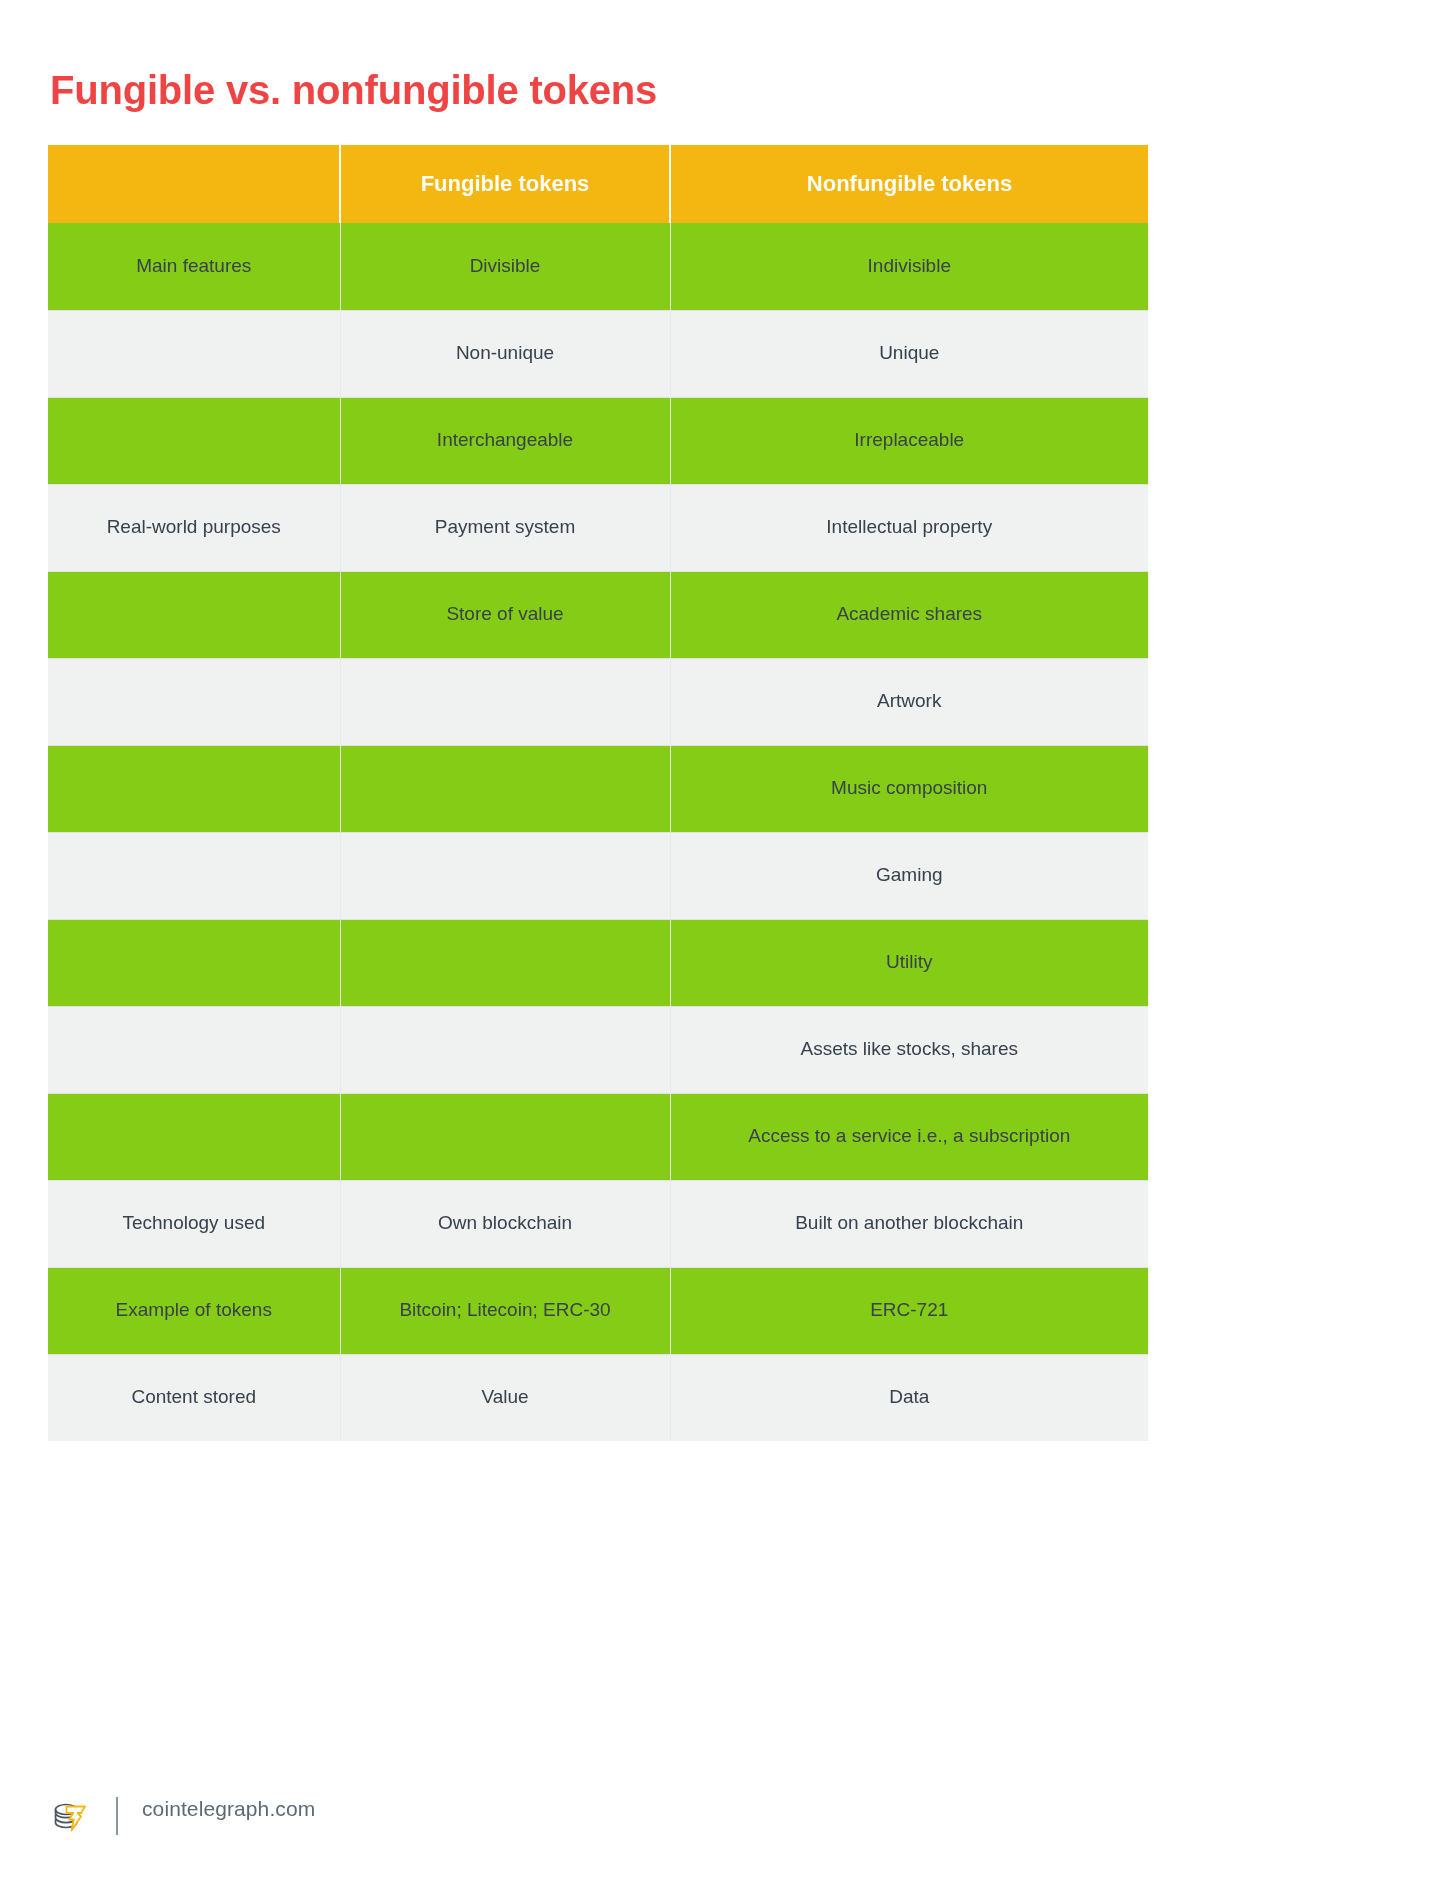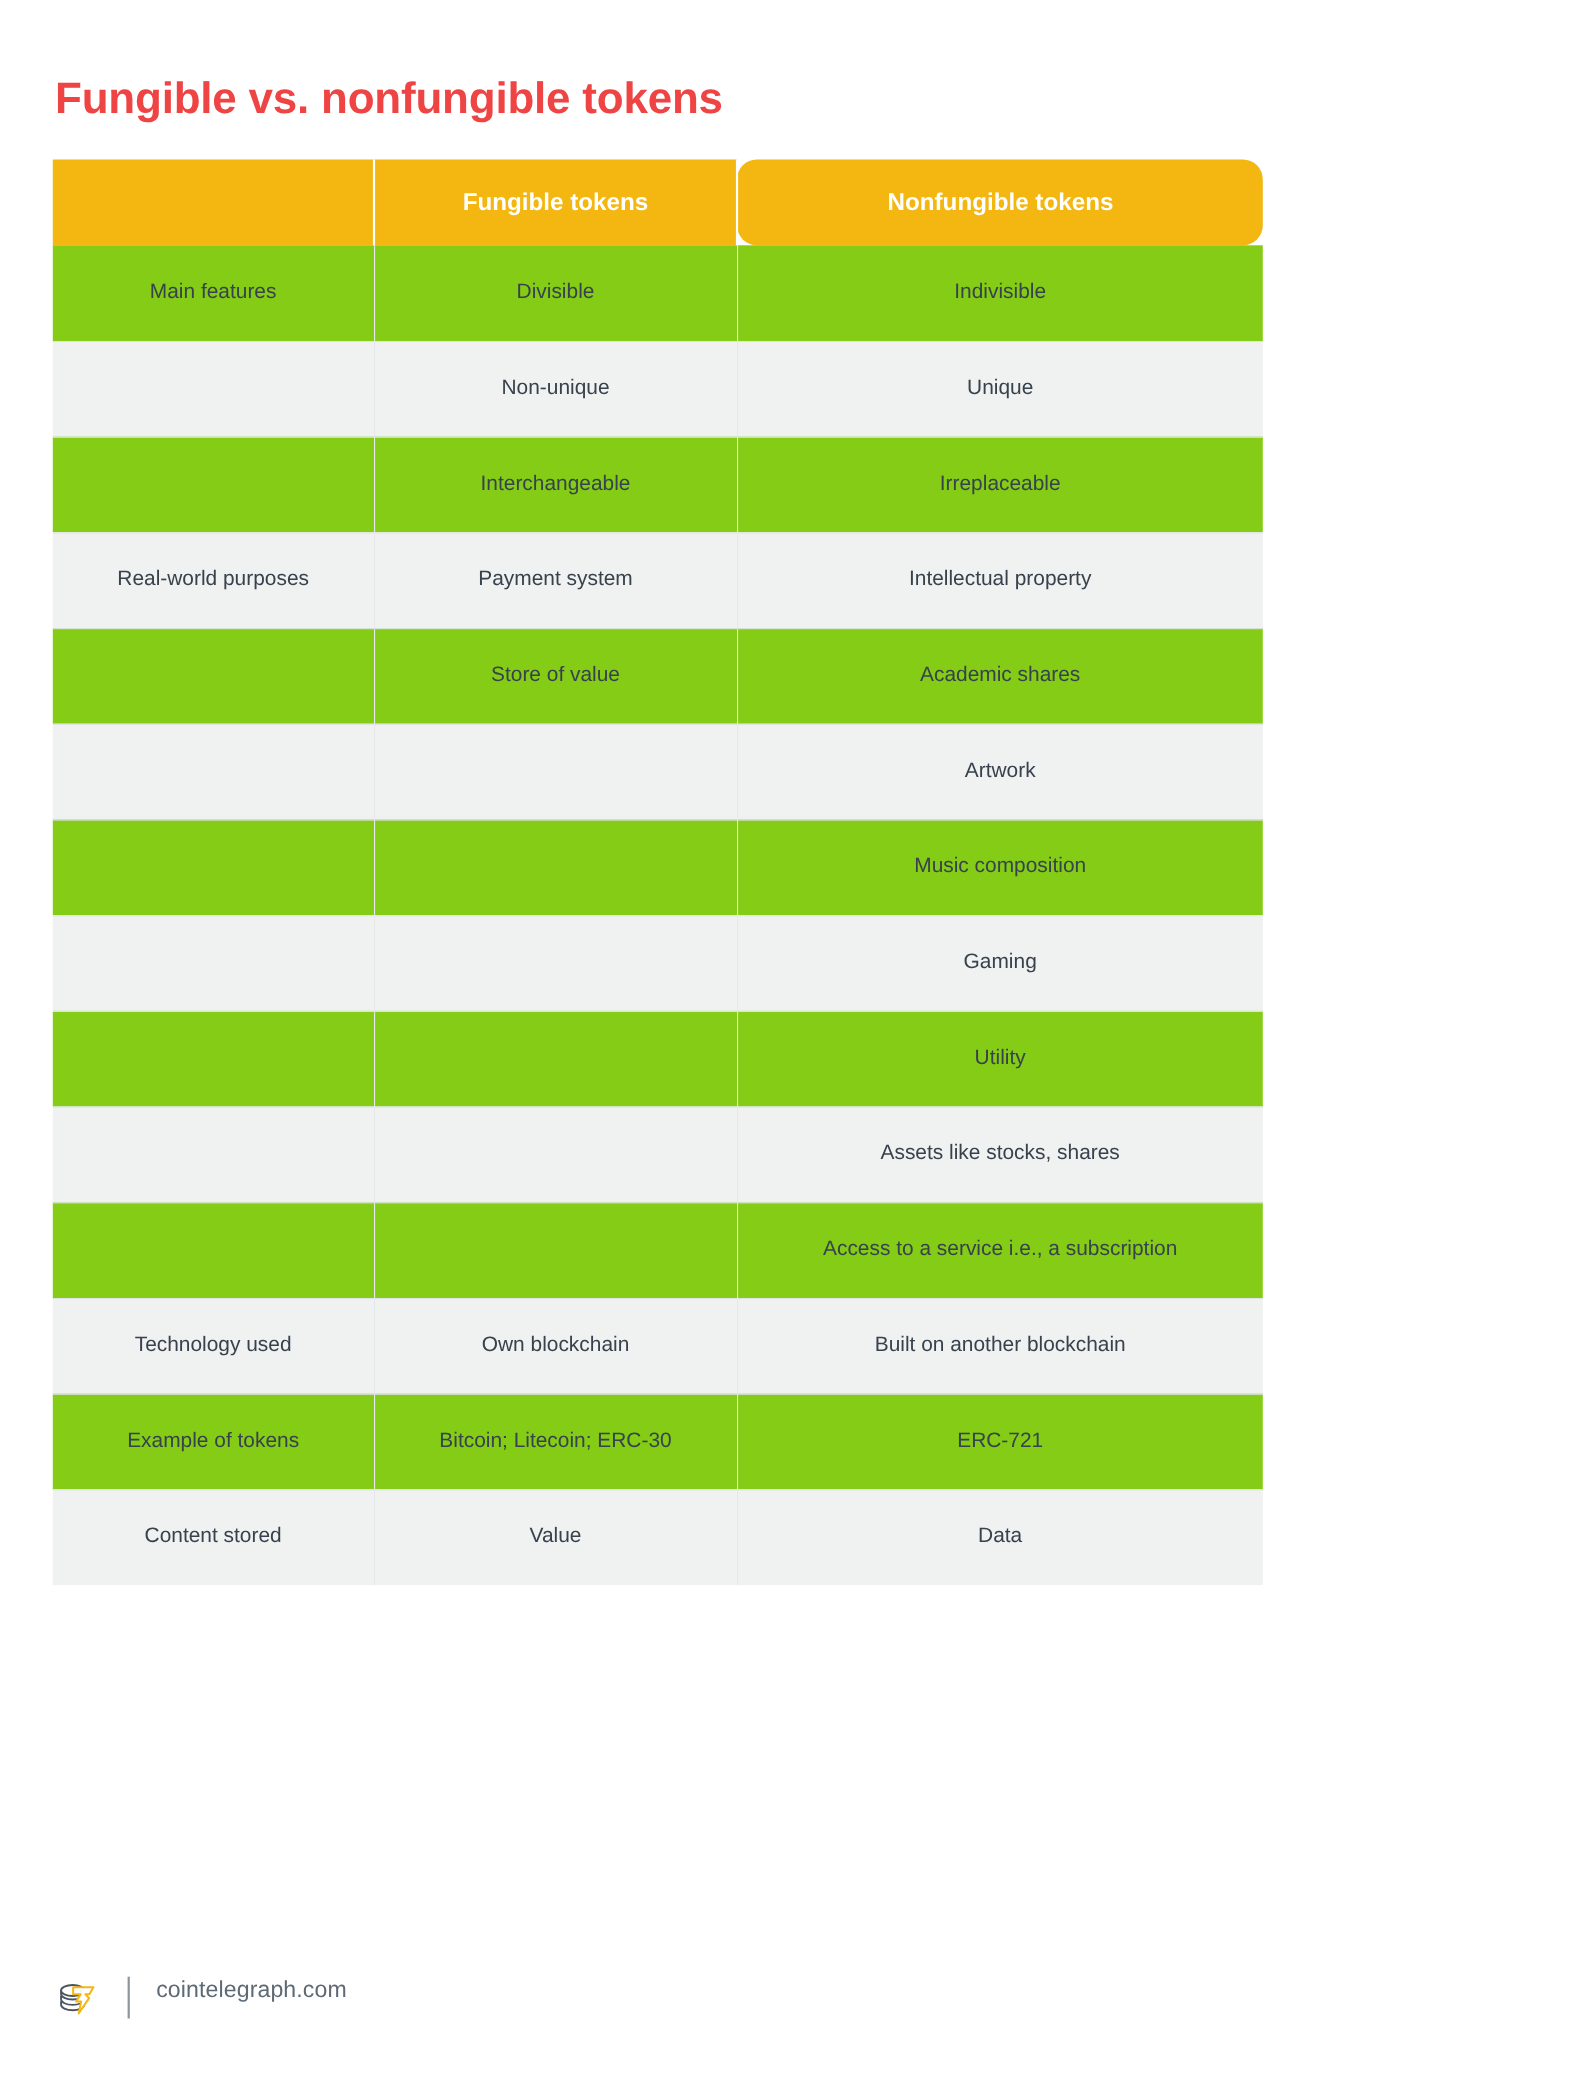--- a/index.html
+++ b/index.html
@@ -51,21 +51,21 @@
     color: #ffffff;
     font-size: 22px;
     font-weight: bold;
     height: 78px;
     padding: 0 28px;
     text-align: center;
     vertical-align: middle;
     border-right: 2px solid #ffffff;
     box-sizing: border-box;
   }
-  table.compare thead th:last-child { border-right: none; border-radius: 18px; }
+  table.compare thead th:last-child { border-right: none; }
   table.compare thead th.blank-head { background: #f4b610; }
 
   table.compare tbody td {
     height: 87px;
     padding: 6px 14px;
     font-size: 19px;
     font-weight: normal;
     text-align: center;
     vertical-align: middle;
     color: #37424c;

